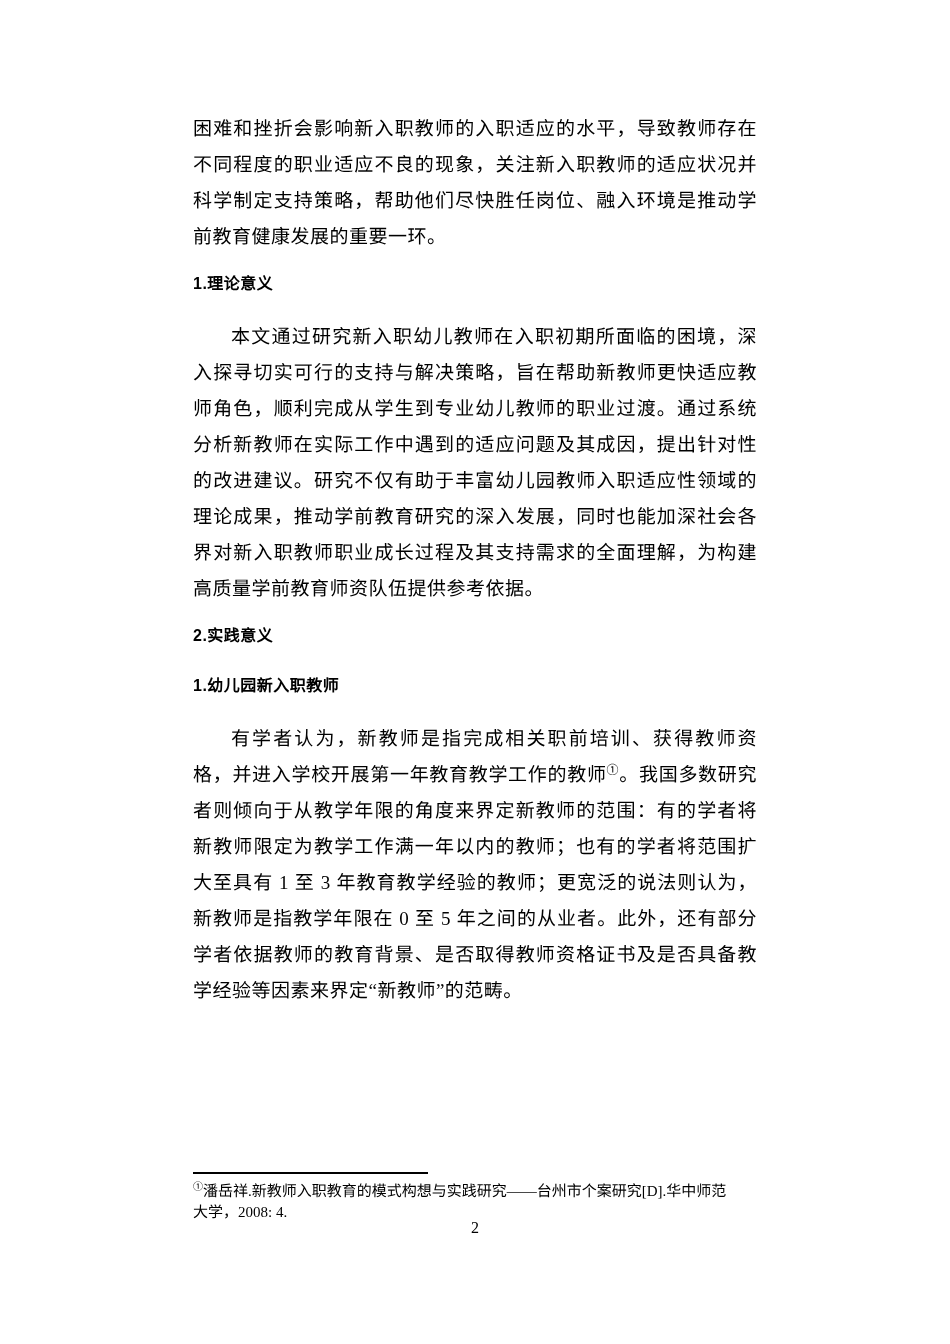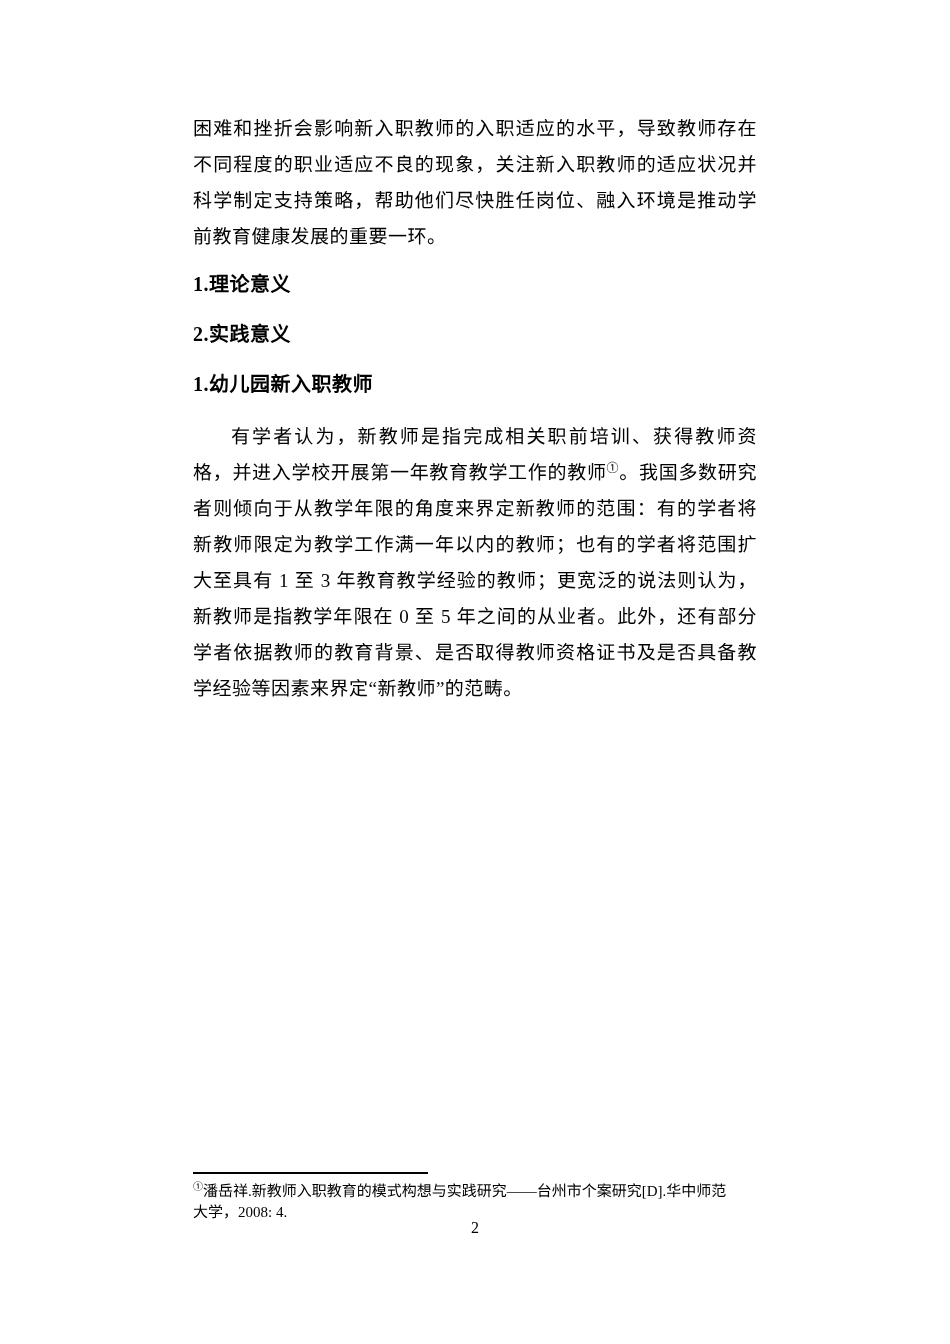--- a/index.html
+++ b/index.html
@@ -32,24 +32,24 @@
   h2.sec {
     margin: 18px 0 20px 0;
     font-size: 23px;
     line-height: 34px;
     font-weight: bold;
     font-family: "Liberation Sans", "DejaVu Sans", sans-serif;
     letter-spacing: 1px;
   }
   h3.sub {
     margin: 14px 0 20px 0;
-    font-size: 20px;
+    font-size: 16px;
     line-height: 30px;
     font-weight: bold;
-    font-family: Liberation Serif, serif;
+    font-family: Liberation Sans, sans-serif;
     letter-spacing: 0.5px;
   }
   sup.fn-ref {
     font-size: 12px;
     line-height: 0;
     vertical-align: super;
   }
   .footnote-area {
     position: absolute;
     left: 122px;
@@ -85,20 +85,21 @@
 </head>
 <body>
 
 <div class="page">
 
   <p class="body">困难和挫折会影响新入职教师的入职适应的水平，导致教师存在不同程度的职业适应不良的现象，关注新入职教师的适应状况并科学制定支持策略，帮助他们尽快胜任岗位、融入环境是推动学前教育健康发展的重要一环。</p>
 
 
   <h3 class="sub">1.理论意义</h3>
 
+  <p class="body indent">本文通过研究新入职幼儿教师在入职初期所面临的困境，深入探寻切实可行的支持与解决策略，旨在帮助新教师更快适应教师角色，顺利完成从学生到专业幼儿教师的职业过渡。通过系统分析新教师在实际工作中遇到的适应问题及其成因，提出针对性的改进建议。研究不仅有助于丰富幼儿园教师入职适应性领域的理论成果，推动学前教育研究的深入发展，同时也能加深社会各界对新入职教师职业成长过程及其支持需求的全面理解，为构建高质量学前教育师资队伍提供参考依据。</p>
 
   <h3 class="sub">2.实践意义</h3>
 
 
 
   <h3 class="sub">1.幼儿园新入职教师</h3>
 
   <p class="body indent"><span>有学者认为，新教师是指完成相关职前培训、获得教师资格，并进入学校开展第一年教育教学工作的教师</span><sup class="fn-ref">①</sup><span>。我国多数研究者则倾向于从教学年限的角度来界定新教师的范围：有的学者将新教师限定为教学工作满一年以内的教师；也有的学者将范围扩大至具有 1 至 3 年教育教学经验的教师；更宽泛的说法则认为，新教师是指教学年限在 0 至 5 年之间的从业者。此外，还有部分学者依据教师的教育背景、是否取得教师资格证书及是否具备教学经验等因素来界定“新教师”的范畴。</span></p>
 
   <div class="footnote-area">

